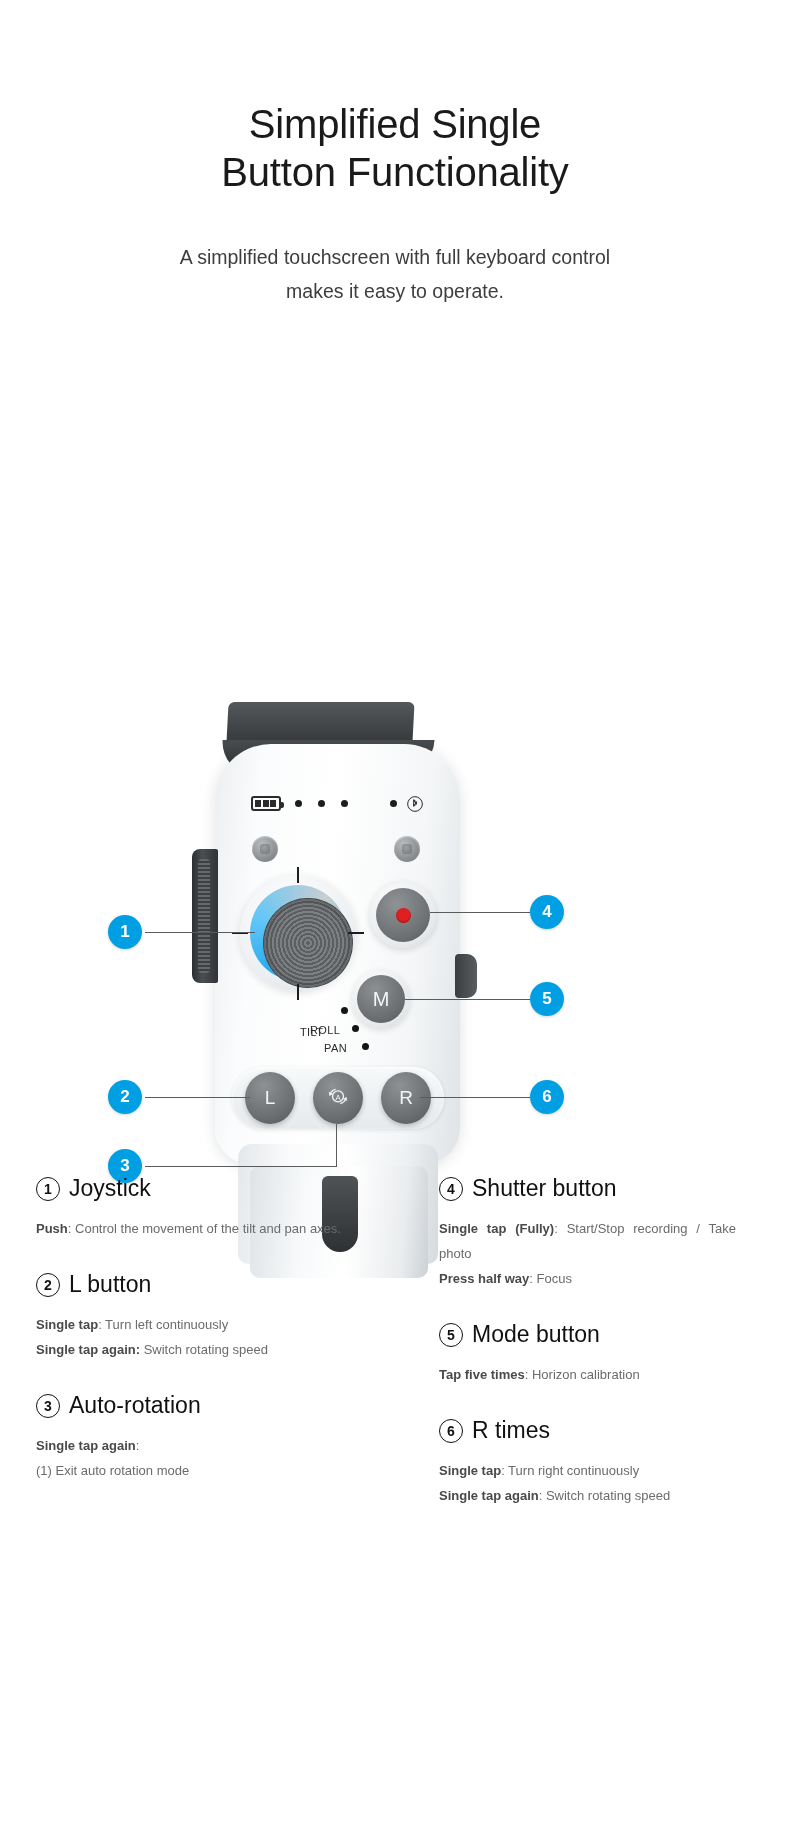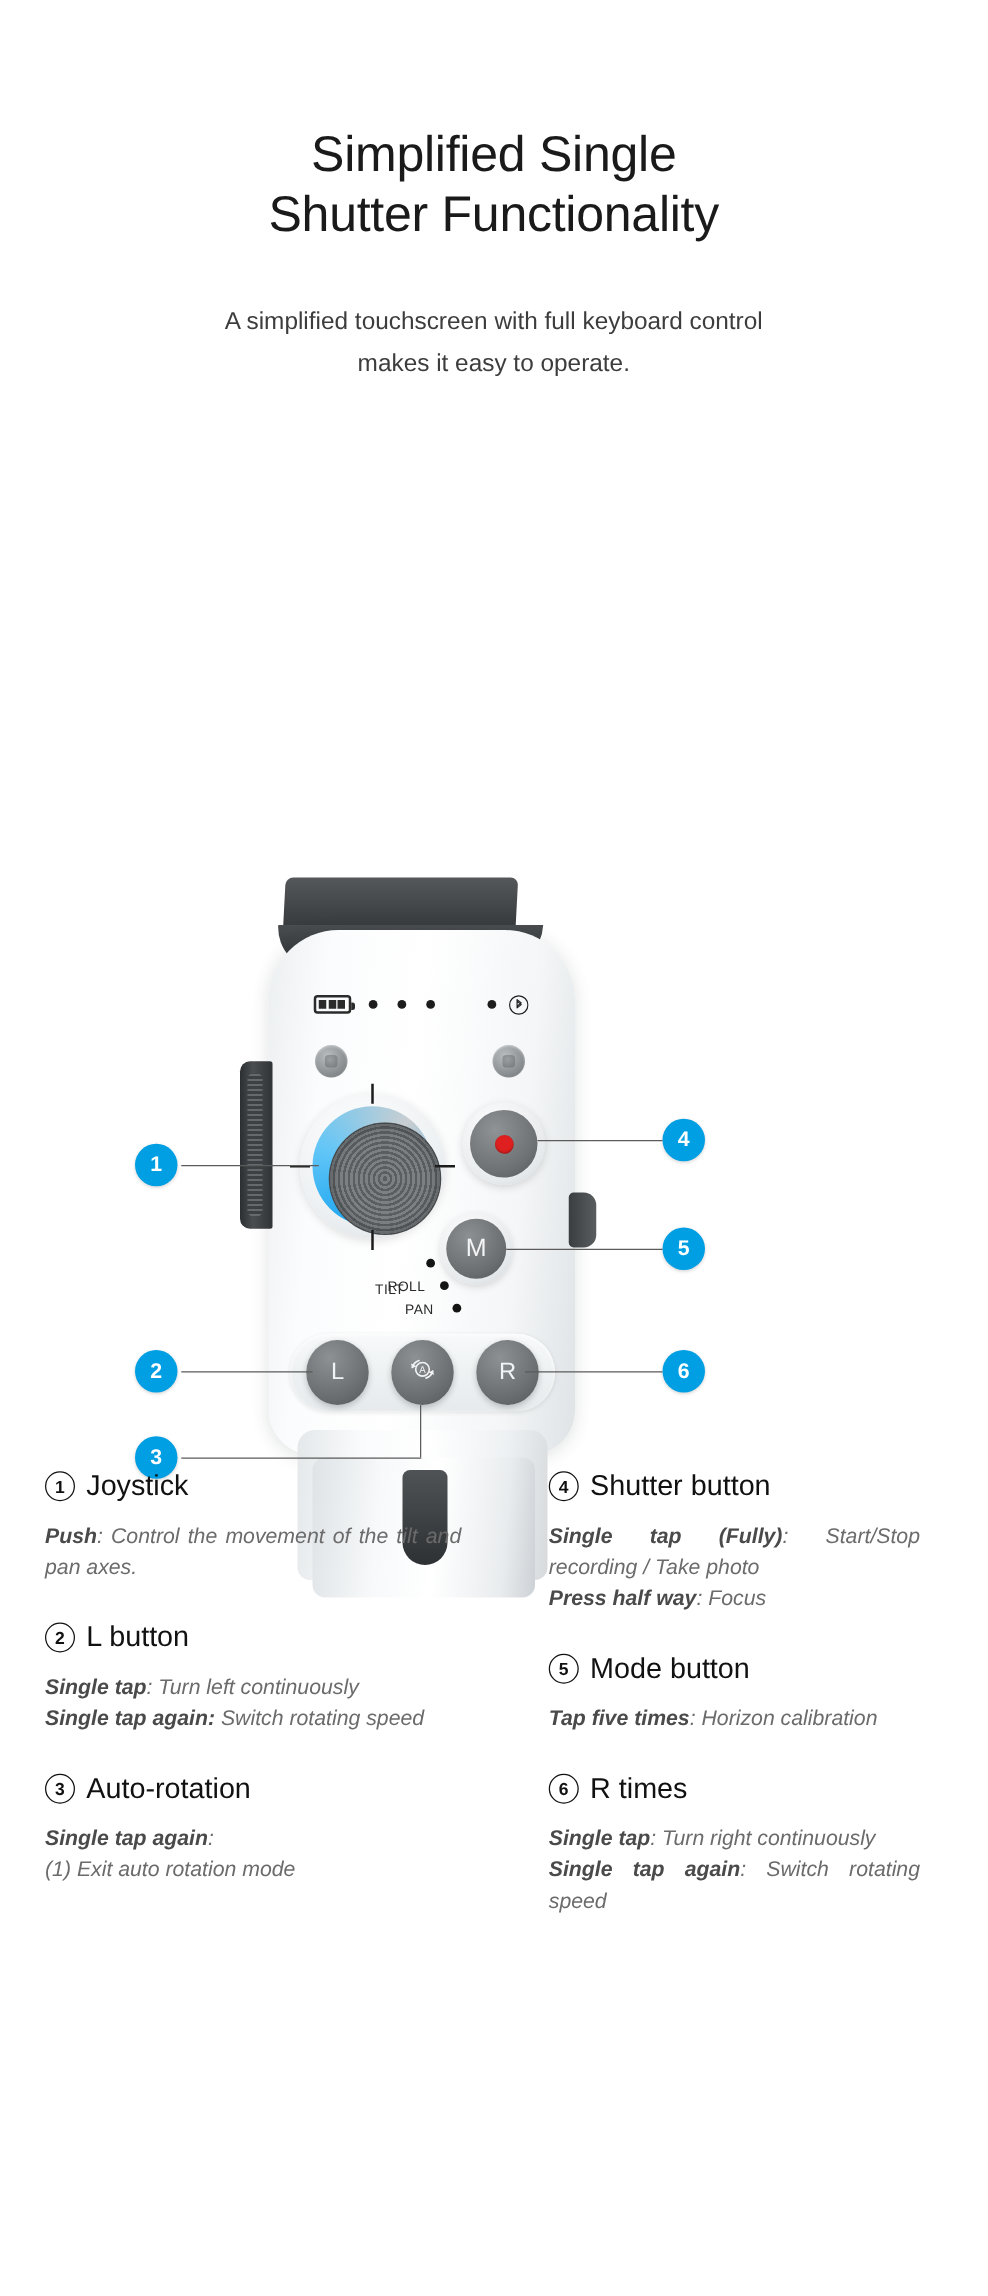--- a/index.html
+++ b/index.html
@@ -217,34 +217,33 @@
   }
   .spec-head:first-child{ margin-top:0; }
   .circ-num{
     width:24px;height:24px;border-radius:50%;
     border:1.6px solid #111; color:#111;
     font-size:14px; font-weight:700;
     display:flex;align-items:center;justify-content:center; flex:0 0 auto;
   }
   .spec-title{ font-size:23px; color:#111; font-weight:400; }
   .spec-body{
-    font-size:17px; line-height:25px; color:#6b6b6b;
+    font-size:13px; line-height:25px; color:#6b6b6b;
     text-align: justify;
-    font-style: italic;
   }
   .spec-body b{ color:#4a4a4a; font-weight:700; }
   .nowrap-line{ display:block; }
 </style>
 </head>
 <body>
 
 <div class="header">
   <div class="title">
     <div>Simplified Single</div>
-    <div>Shutter Functionality</div>
+    <div>Button Functionality</div>
   </div>
   <div class="subtitle">
     <div>A simplified touchscreen with full keyboard control</div>
     <div>makes it easy to operate.</div>
   </div>
 </div>
 
 <div class="device-stage">
 
   <div class="tilt-arm"></div>

